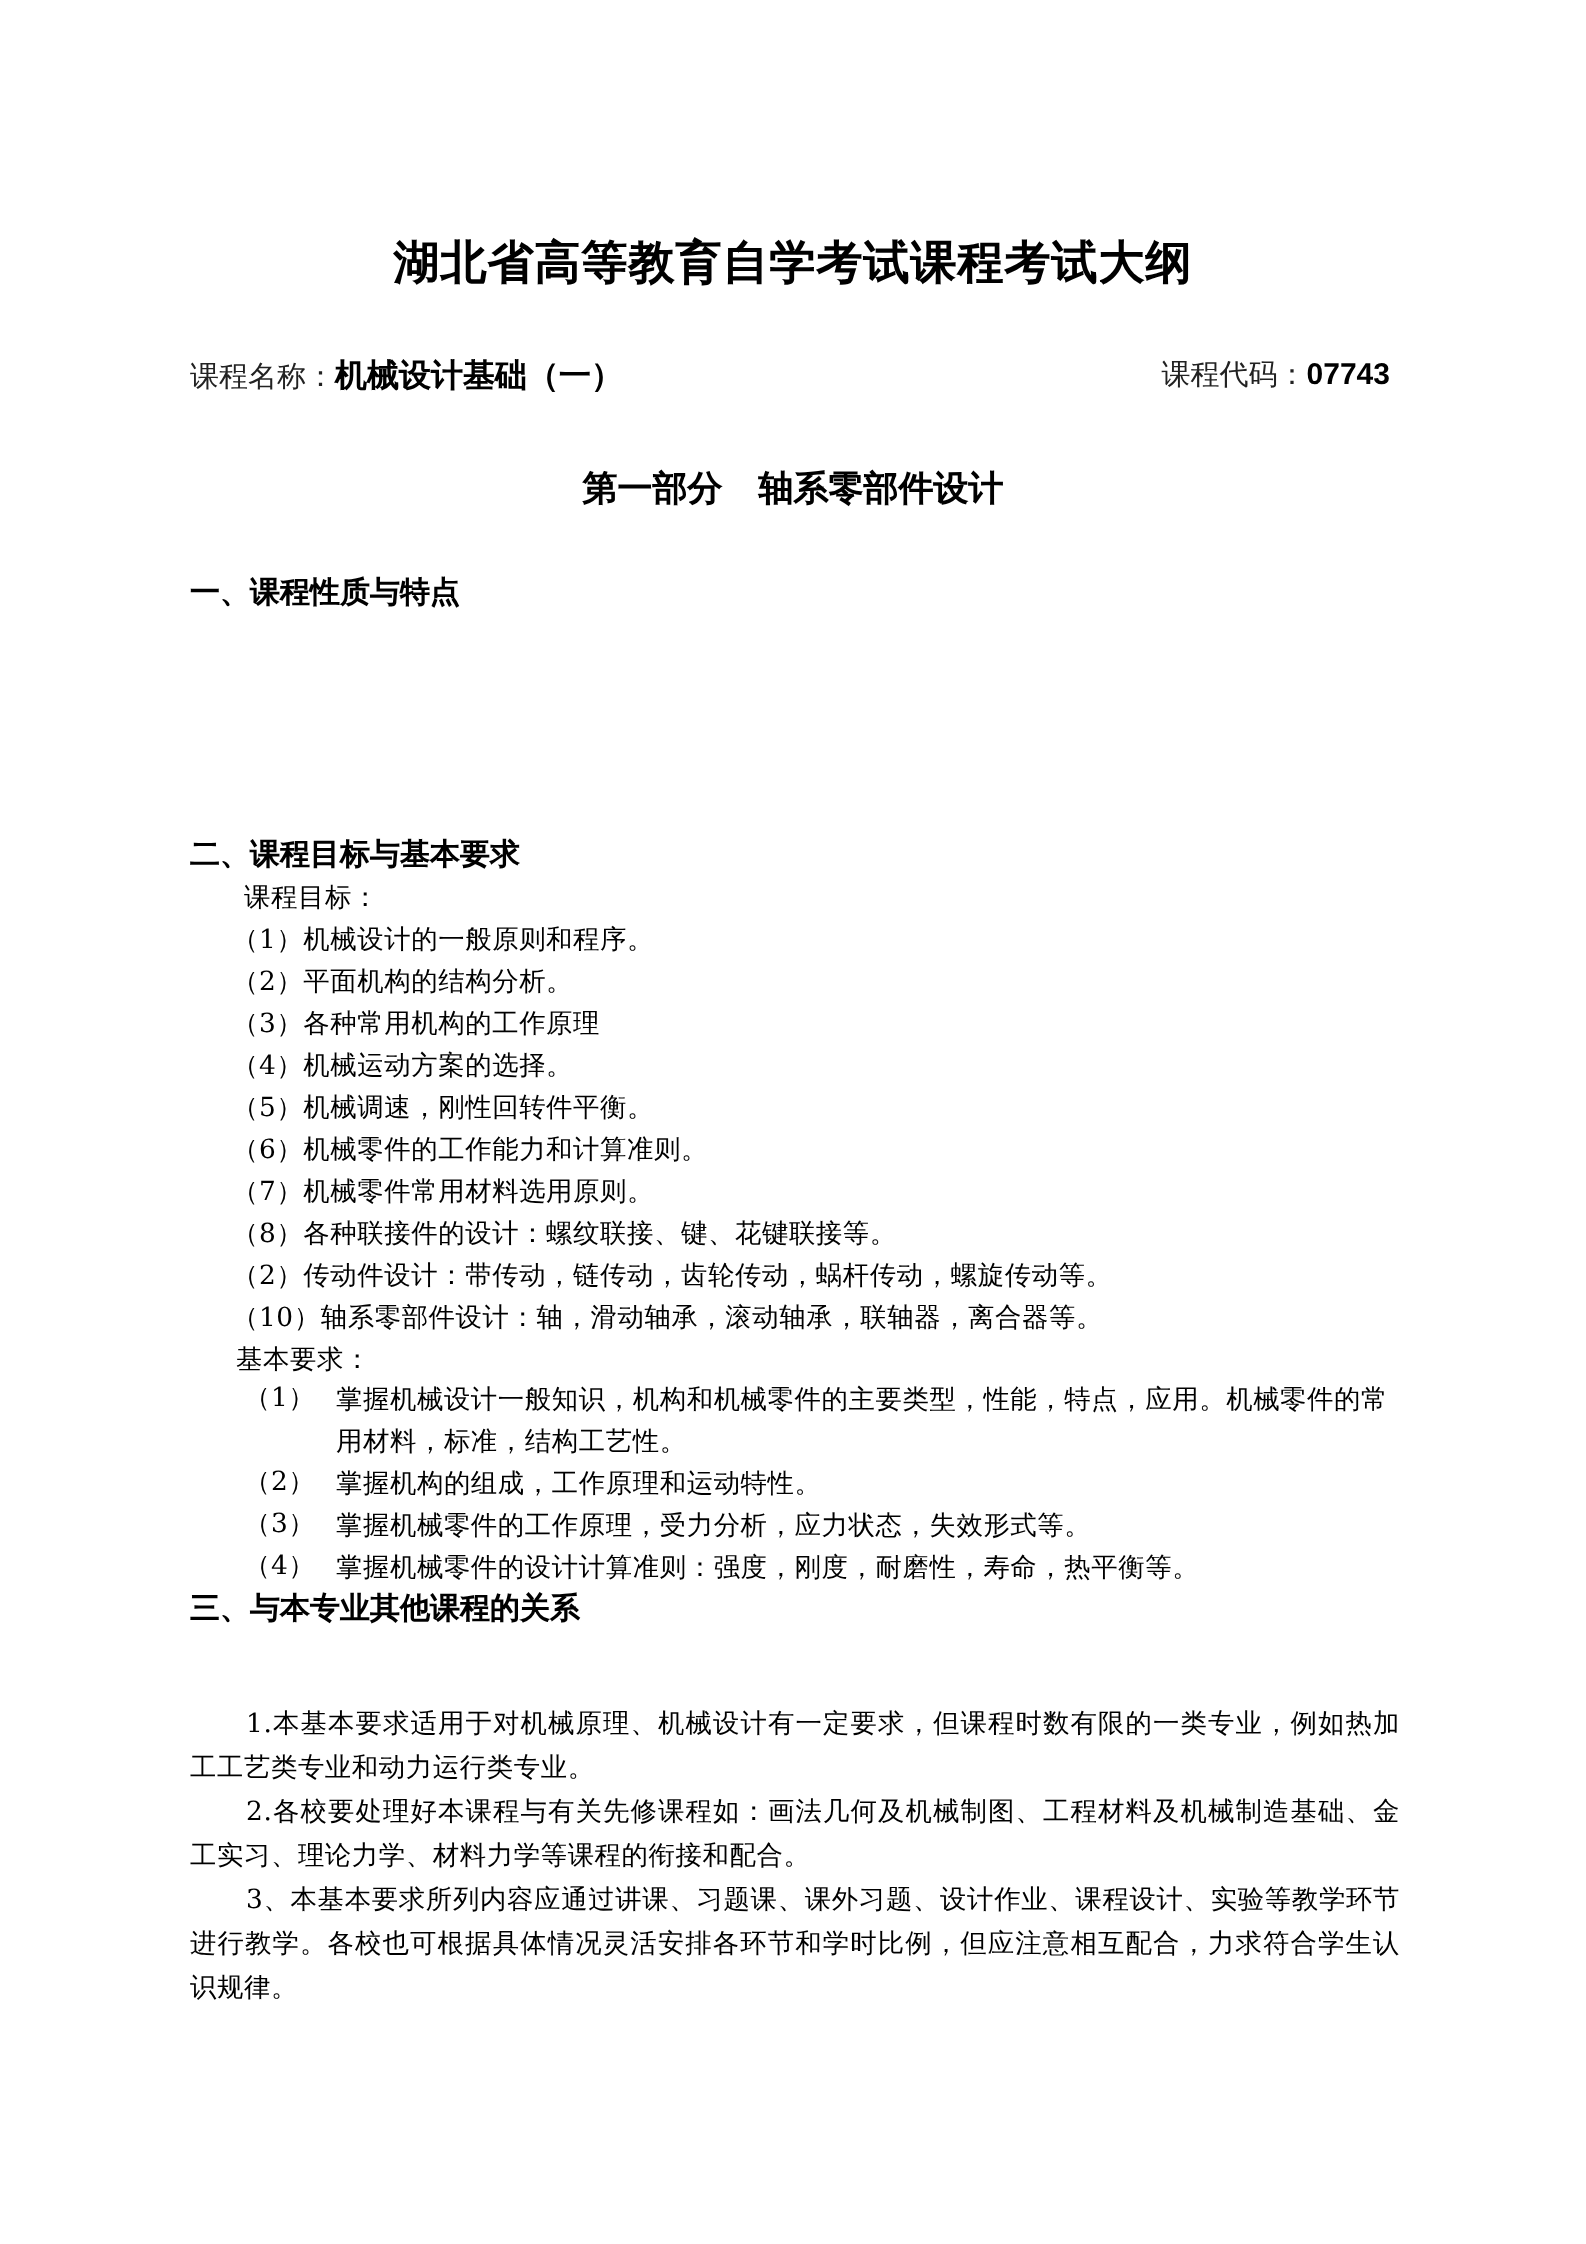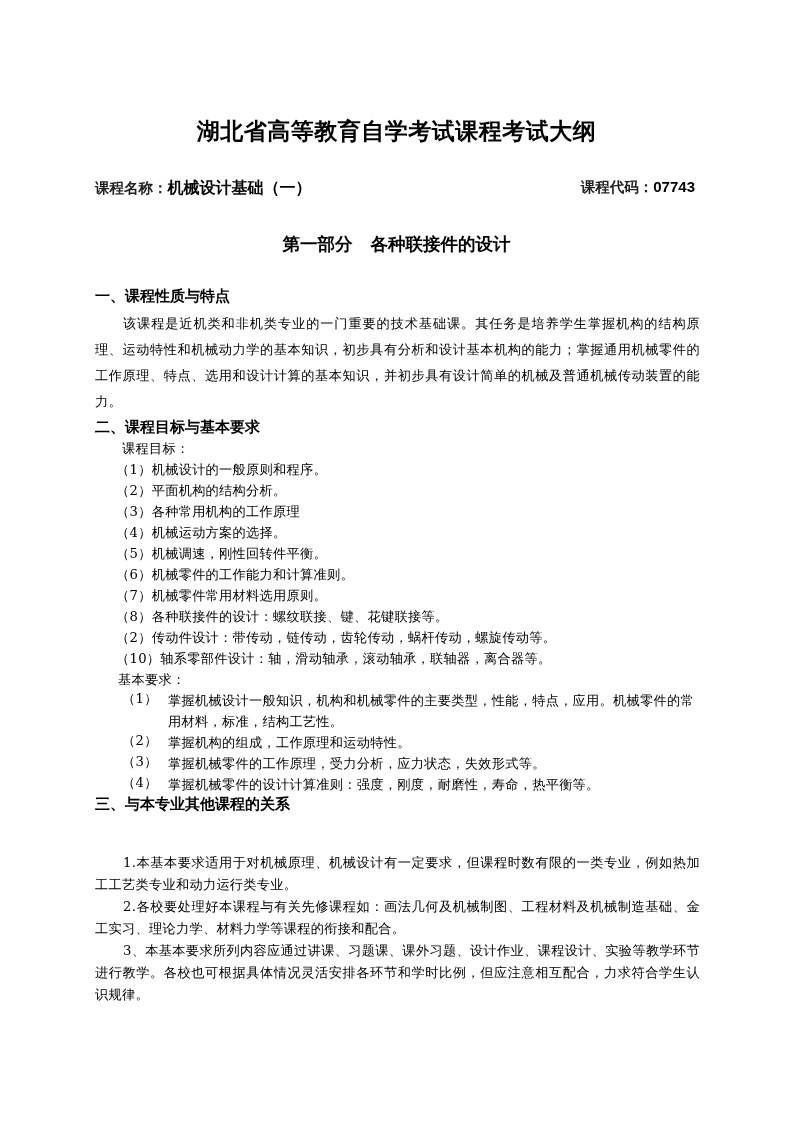--- a/index.html
+++ b/index.html
@@ -3,21 +3,21 @@
 <meta charset="utf-8">
 <style>
   html, body { margin: 0; padding: 0; background: #ffffff; }
   body { width: 793px; height: 1122px; position: relative; overflow: hidden;
          font-family: "DejaVu Serif", "Liberation Serif", serif; color: #000; }
   .page { position: absolute; left: 0; top: 0; width: 793px; height: 1122px; }
   .abs { position: absolute; white-space: nowrap; }
   .title { left: 0; width: 793px; text-align: center; top: 116px; font-size: 23px; font-weight: bold;
            font-family: "DejaVu Sans", "Liberation Sans", sans-serif; letter-spacing: 0.5px; }
   .meta { top: 178px; font-size: 14.5px; }
-  .meta .lbl { color: #222; font-weight: bold; }
+  .meta .lbl { color: #222; }
   .meta .val { font-weight: bold; font-family: "DejaVu Sans", "Liberation Sans", sans-serif; font-size: 16px; }
   .part { left: 0; width: 793px; text-align: center; top: 232px; font-size: 17.5px; font-weight: bold;
           font-family: "DejaVu Sans", "Liberation Sans", sans-serif; }
   .part span + span { margin-left: 18px; }
   .h2 { left: 95px; font-size: 15px; font-weight: bold; font-family: "DejaVu Sans", "Liberation Sans", sans-serif; }
   .para { position: absolute; left: 95px; width: 605px; font-size: 13.2px; line-height: 26px;
           text-indent: 28px; text-align: justify; letter-spacing: 0.3px; }
   .para.tight { line-height: 22px; }
   .line { position: absolute; font-size: 13.2px; white-space: nowrap; letter-spacing: 0.3px; text-align: center; }
   .req { position: absolute; font-size: 13.2px; letter-spacing: 0.3px; }
@@ -32,25 +32,24 @@
   <div class="abs title">湖北省高等教育自学考试课程考试大纲</div>
 
   <div class="abs meta" style="left:95px;">
     <span class="lbl">课程名称：</span><span class="val">机械设计基础（一）</span>
   </div>
   <div class="abs meta" style="right:98px;">
     <span class="lbl">课程代码：</span><span class="val" style="font-family:Liberation Sans, sans-serif;font-size:15px;">07743</span>
   </div>
 
   <div class="abs part">
-    <span>第一部分</span><span>各种联接件的设计</span>
+    <span>第一部分</span><span>轴系零部件设计</span>
   </div>
 
   <div class="abs h2" style="top:287px;">一、课程性质与特点</div>
-  <div class="para" style="top:311px;">该课程是近机类和非机类专业的一门重要的技术基础课。其任务是培养学生掌握机构的结构原理、运动特性和机械动力学的基本知识，初步具有分析和设计基本机构的能力；掌握通用机械零件的工作原理、特点、选用和设计计算的基本知识，并初步具有设计简单的机械及普通机械传动装置的能力。</div>
 
   <div class="abs h2" style="top:418px;">二、课程目标与基本要求</div>
   <div class="line" style="left:122px; top:440px;">课程目标：</div>
 
   <div class="line" style="left:116px; top:461px;">（1）机械设计的一般原则和程序。</div>
   <div class="line" style="left:116px; top:482px;">（2）平面机构的结构分析。</div>
   <div class="line" style="left:116px; top:503px;">（3）各种常用机构的工作原理</div>
   <div class="line" style="left:116px; top:524px;">（4）机械运动方案的选择。</div>
   <div class="line" style="left:116px; top:545px;">（5）机械调速，刚性回转件平衡。</div>
   <div class="line" style="left:116px; top:566px;">（6）机械零件的工作能力和计算准则。</div>

